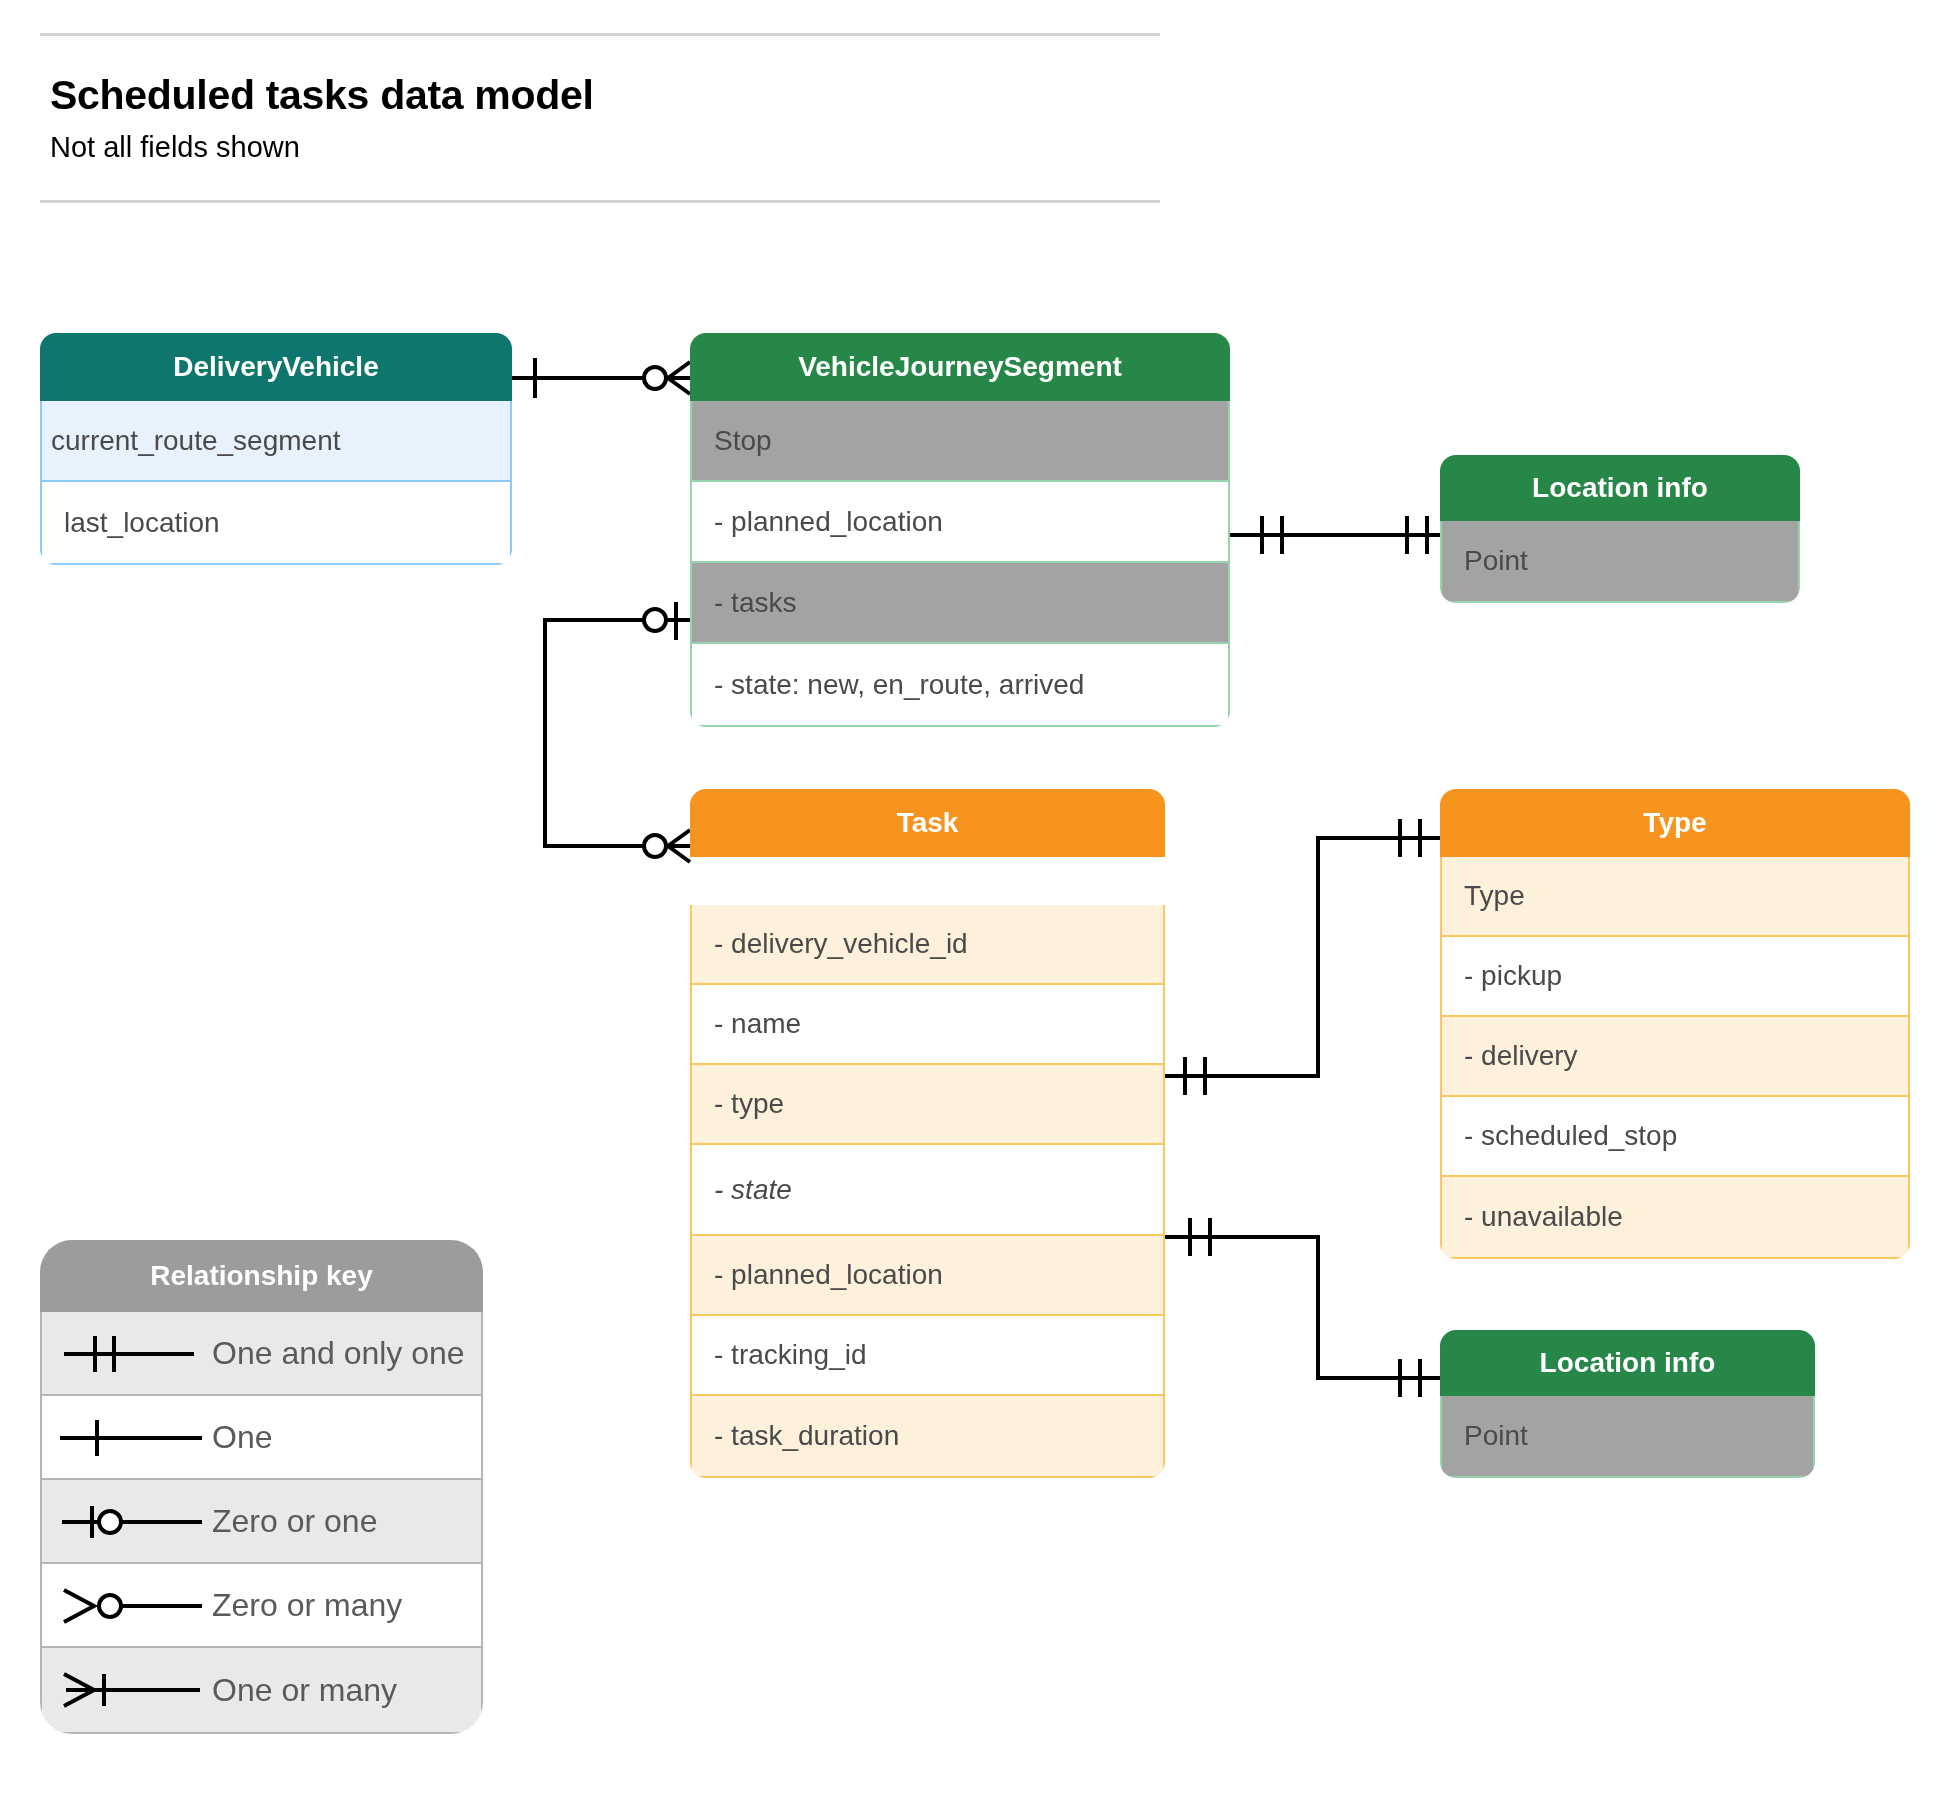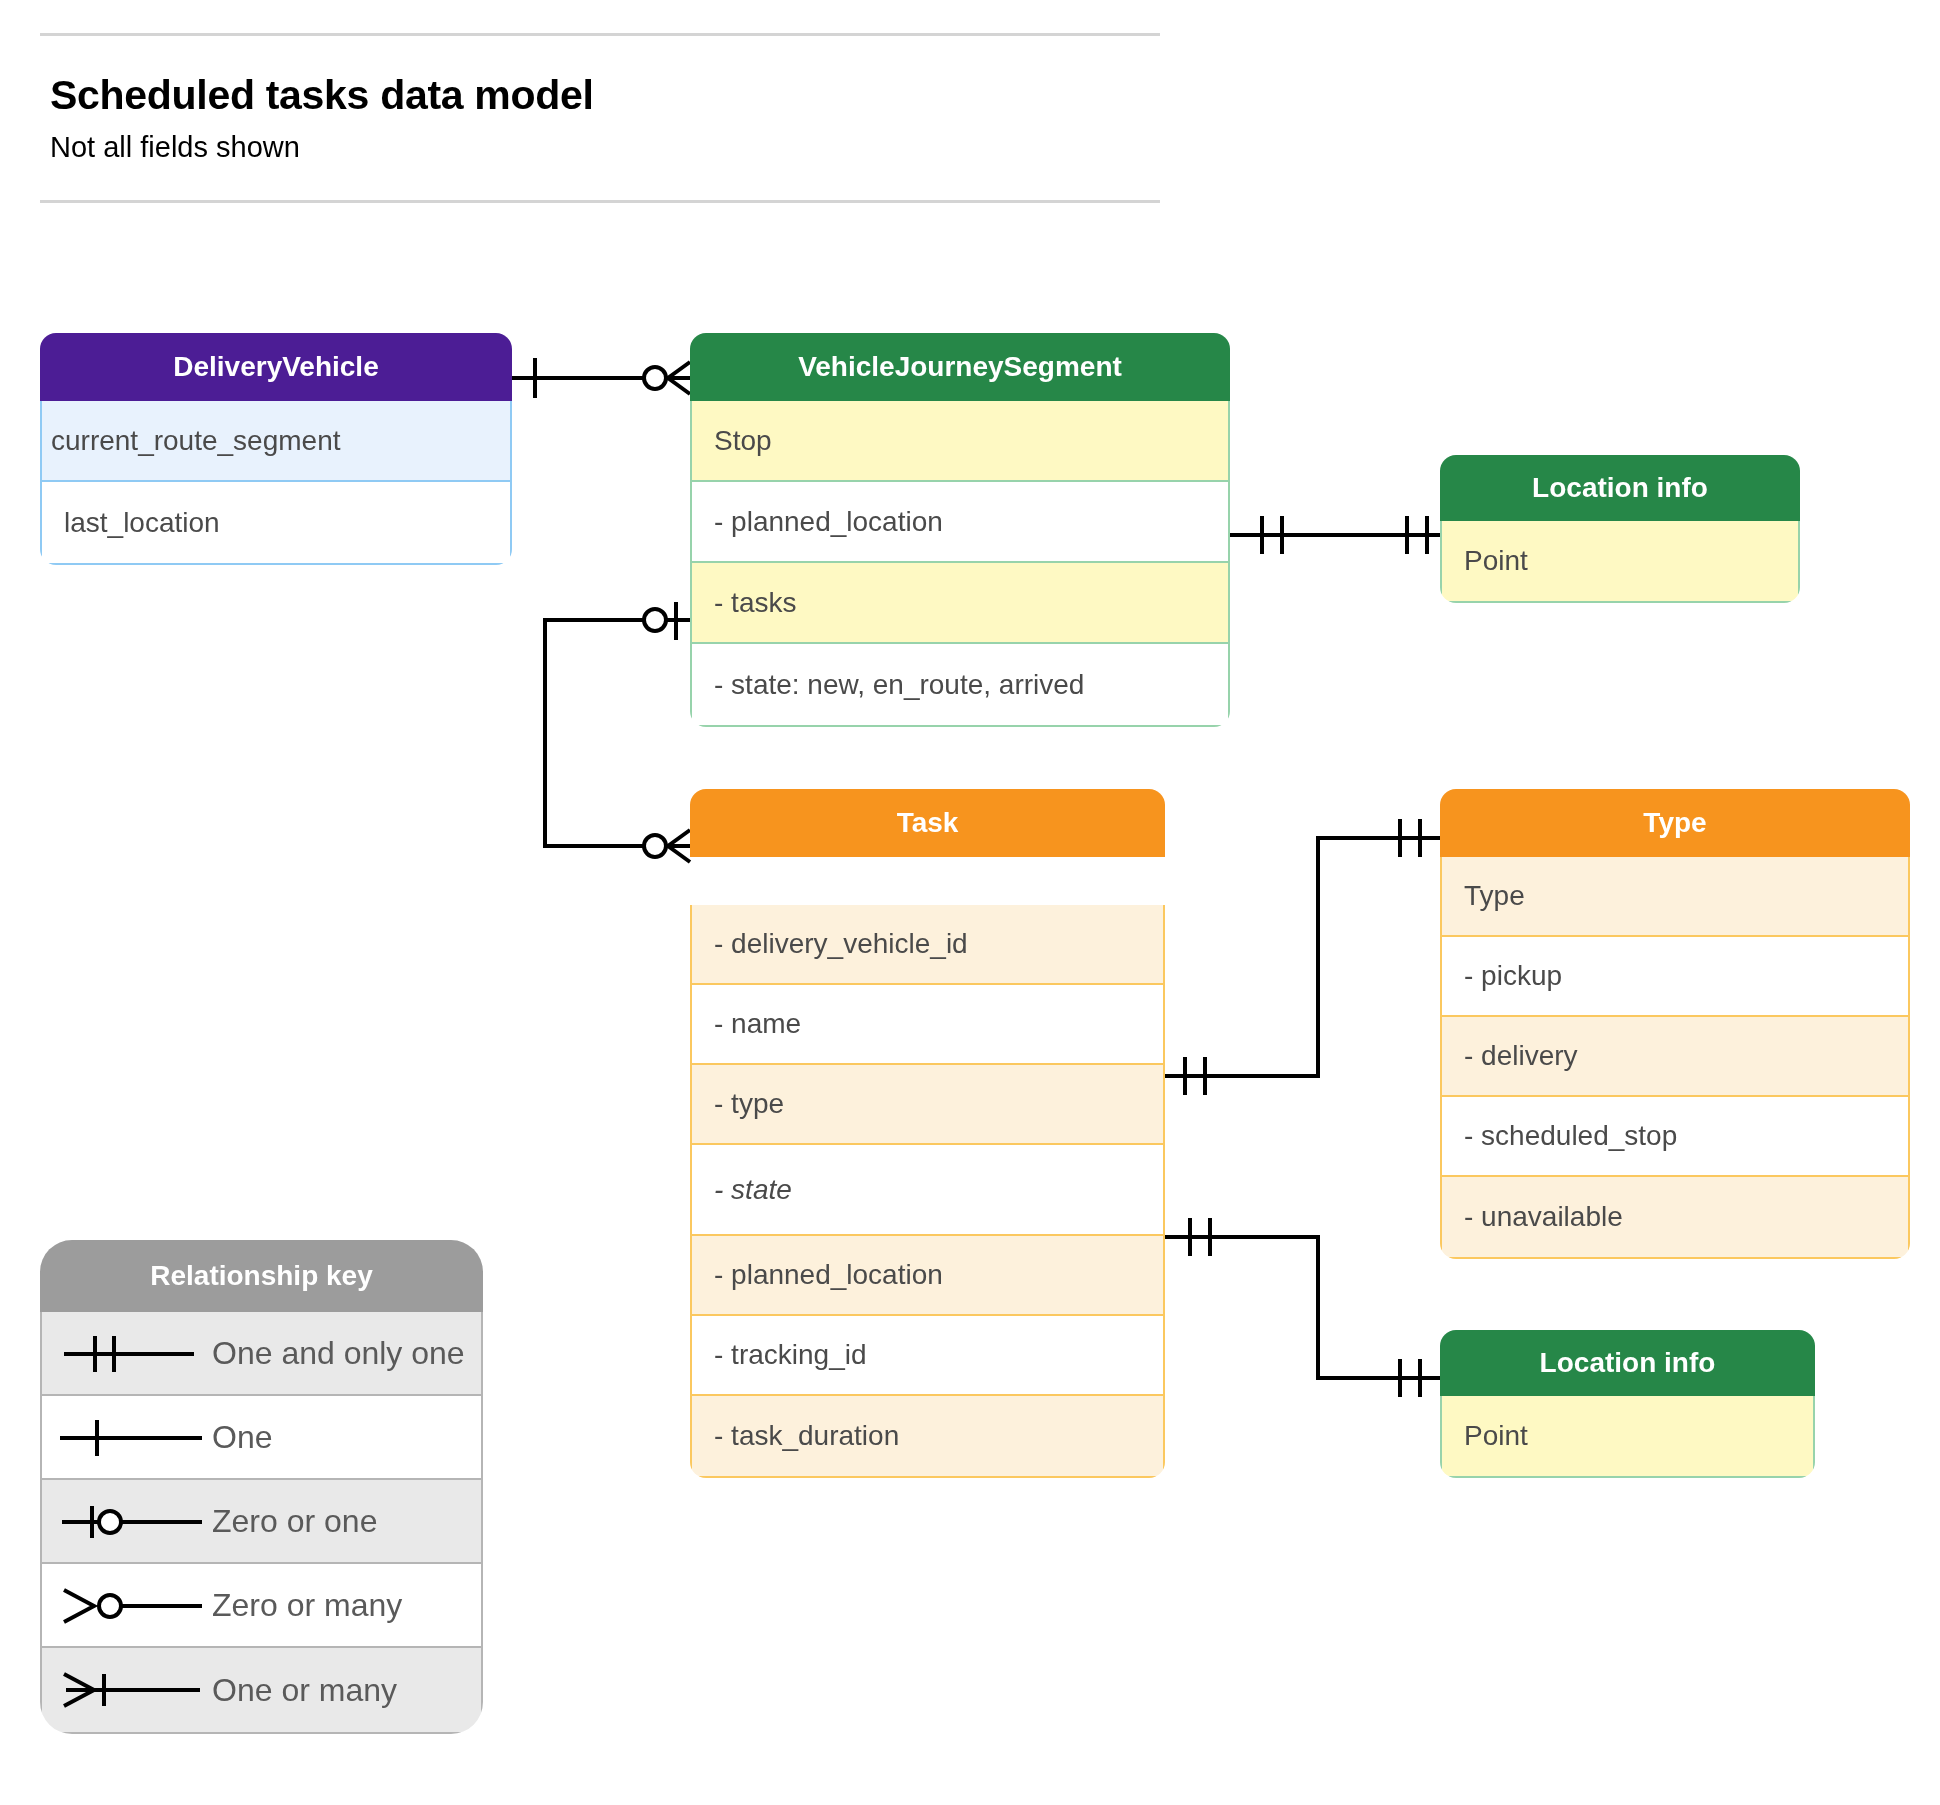--- a/index.html
+++ b/index.html
@@ -76,33 +76,33 @@
     box-sizing: border-box;
     font-size: 28px;
     color: #4a4a4a;
     display: flex;
     align-items: center;
     white-space: nowrap;
     overflow: hidden;
   }
 
   
-  .e-blue .entity-header { background: #4c1d95; }
+  .e-blue .entity-header { background: #0f766e; }
   .e-blue .entity-rows { border: 2px solid #8fcaf4; border-top: none; }
   .e-blue .entity-row { border-bottom: 2px solid #8fcaf4; padding-left: 22px; }
   .e-blue .entity-row:last-child { border-bottom: none; }
   .e-blue .entity-row.alt { background: #e8f2fd; }
   .e-blue .entity-row.plain { background: #ffffff; }
 
   
   .e-green .entity-header { background: #268748; }
   .e-green .entity-rows { border: 2px solid #97d3ab; border-top: none; }
   .e-green .entity-row { border-bottom: 2px solid #97d3ab; padding-left: 22px; }
   .e-green .entity-row:last-child { border-bottom: none; }
-  .e-green .entity-row.alt { background: #fef9c3; }
+  .e-green .entity-row.alt { background: #a3a3a3; }
   .e-green .entity-row.plain { background: #ffffff; }
 
   
   .e-orange .entity-header { background: #f7941e; }
   .e-orange .entity-rows { border: 2px solid #fbc85f; border-top: none; }
   .e-orange .entity-row { border-bottom: 2px solid #fbc85f; padding-left: 22px; }
   .e-orange .entity-row:last-child { border-bottom: none; }
   .e-orange .entity-row.alt { background: #fdf1dc; }
   .e-orange .entity-row.plain { background: #ffffff; }
 

